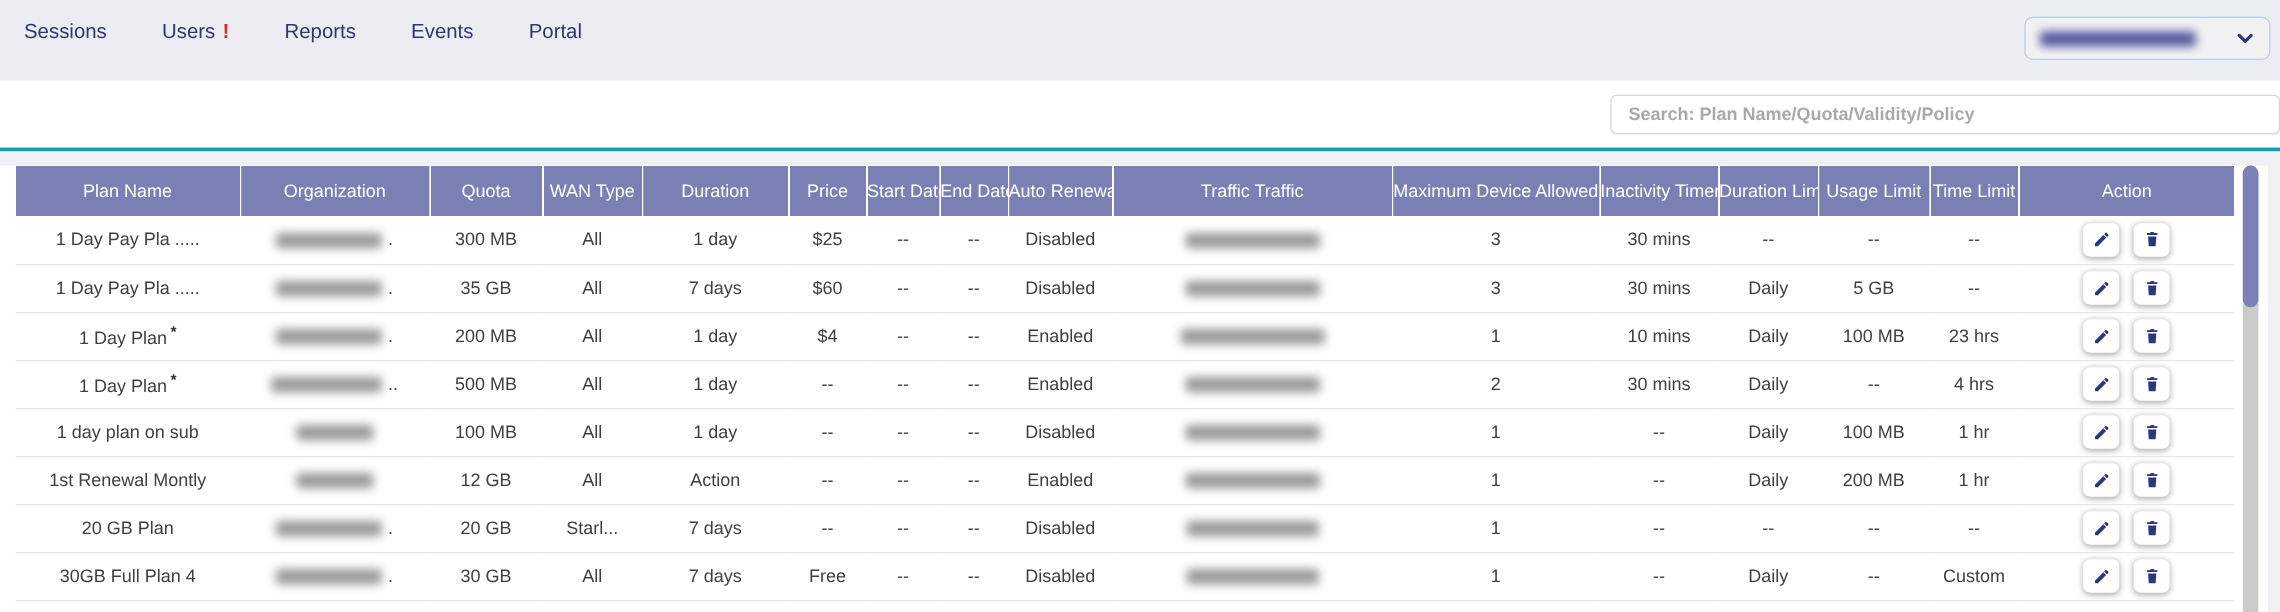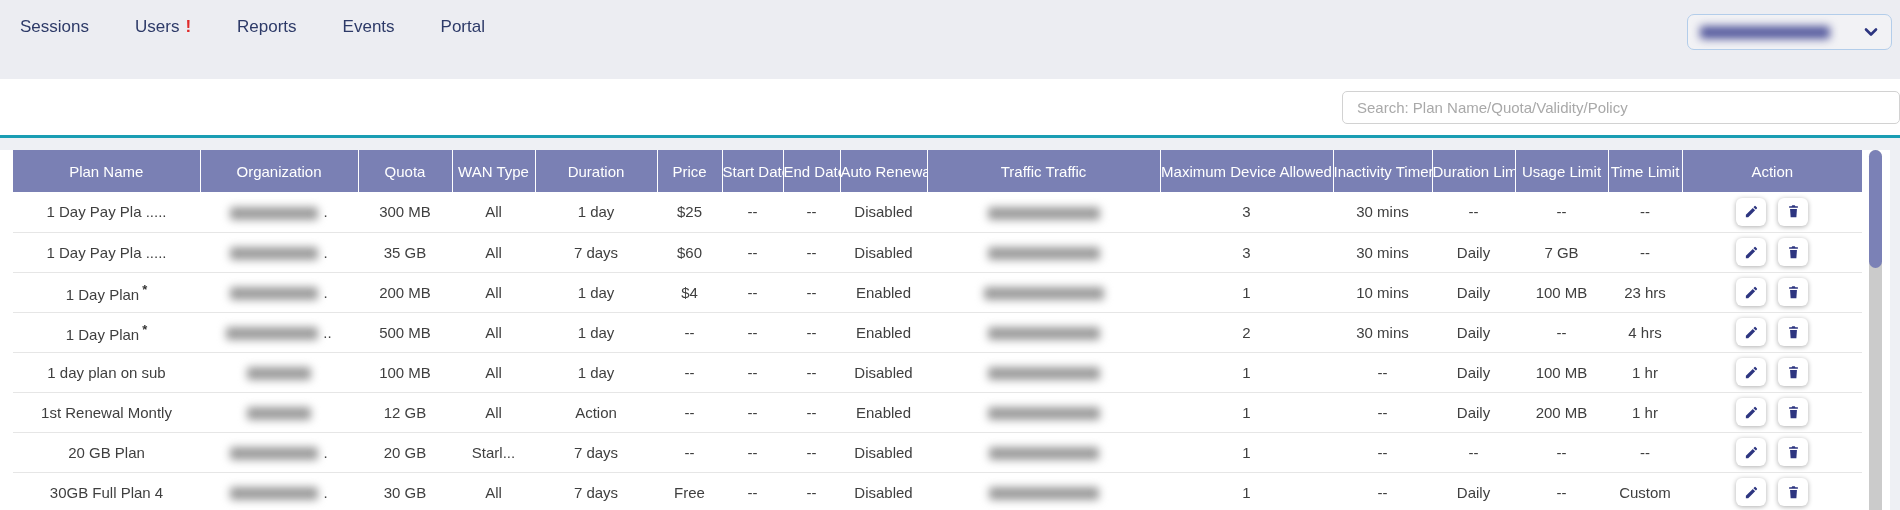--- a/index.html
+++ b/index.html
@@ -1,40 +1,40 @@
 <!DOCTYPE html>
 <html><head>
 <meta charset="utf-8">
 <style>
   * { margin:0; padding:0; box-sizing:border-box; }
   html,body { width:1900px; height:510px; overflow:hidden;
     font-family:"Liberation Sans", sans-serif; background:#eef0f4; }
 
   
-  .topbar { position:relative; width:1900px; height:79px; background:#ecedf2; }
+  .topbar { position:relative; width:1900px; height:67px; background:#ecedf2; }
   .tabs { display:flex; gap:42px; padding-left:18px; height:100%; align-items:flex-start; }
   .tab { padding:17px 2px 6px; font-size:17px; color:#2d3a68; cursor:pointer;
          border-bottom:3px solid transparent; white-space:nowrap; }
   .tab.active { font-weight:bold; padding-left:22px; padding-right:22px;
                 border-bottom-color:#2e3a7c; }
   .badge { color:#e02b2b; font-weight:bold; margin-left:6px; }
 
   .org-select { position:absolute; top:14px; right:8px; width:205px; height:36px;
     border:1px solid #b3cdea; border-radius:7px; background:#f2f2f5;
     display:flex; align-items:center; justify-content:space-between; padding:0 12px; cursor:pointer; }
   .blur-chip { display:inline-block; height:13px; border-radius:3px;
     background:#9b9b9b; filter:blur(4px); vertical-align:middle; }
   .blur-chip.navy { background:#565b9e; width:130px; }
   .chev { width:16px; height:16px; flex:0 0 auto; }
 
   
   .toolbar { width:1900px; height:56px; background:#ffffff;
     display:flex; align-items:center; justify-content:flex-end; }
   .search-input { width:558px; height:33px; border:1px solid #d2d2d2; border-radius:5px;
-    padding:0 14px; font-size:15px; color:#444; outline:none; }
+    padding:0 14px; font-size:15px; color:#444; outline:none;font-weight:bold; }
   .search-input::placeholder { color:#a9a9a9; }
   .add-btn { width:140px; height:37px; margin-left:24px; margin-right:40px;
     background:#d6e9d8; border:1px solid #3c4b9e; border-radius:5px;
     font-size:17px; font-weight:bold; color:#2d3a8c; cursor:pointer;
     box-shadow:0 1px 2px rgba(0,0,0,.15); font-family:"Liberation Sans",sans-serif; }
 
   .divider { width:1900px; height:3px; background:#1a9db3; }
 
   
   .content { position:relative; width:1890px; height:384px; background:#fff; }
@@ -170,21 +170,21 @@
           <td>All</td>
           <td>7 days</td>
           <td>$60</td>
           <td>--</td>
           <td>--</td>
           <td>Disabled</td>
           <td><span class="blur-chip" style="width: 112px;"></span></td>
           <td>3</td>
           <td>30 mins</td>
           <td>Daily</td>
-          <td>7 GB</td>
+          <td>5 GB</td>
           <td>--</td>
           <td>
             <div class="actions">
               <button class="icon-btn">
                 <svg viewBox="0 0 24 24">
                   <path d="M3 17.25V21h3.75L17.8 9.94 14.06 6.2 3 17.25zM20.71 7.04c.39-.39.39-1.02 0-1.41l-2.34-2.34a.996.996 0 0 0-1.41 0l-1.83 1.83 3.75 3.75 1.83-1.83z"></path>
                 </svg>
               </button>
               <button class="icon-btn">
                 <svg viewBox="0 0 24 24">

